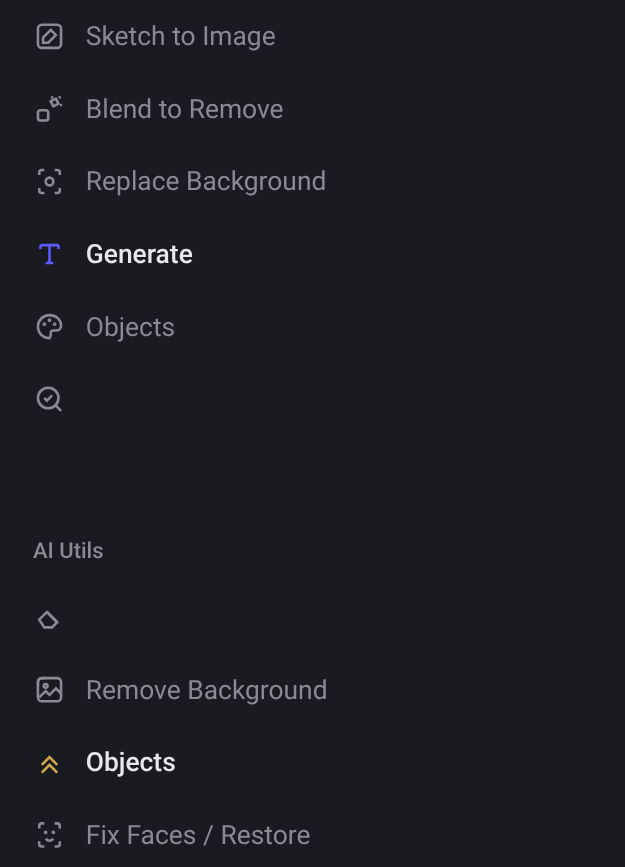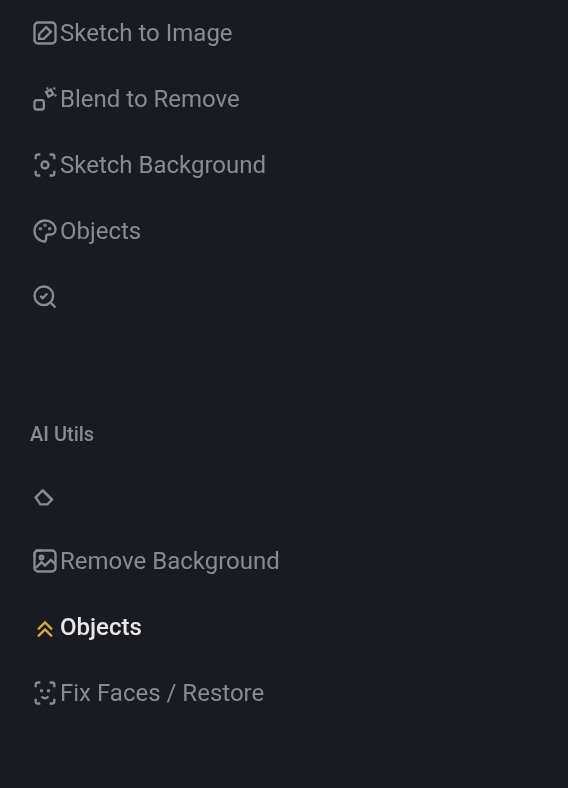--- a/index.html
+++ b/index.html
@@ -16,20 +16,21 @@
     }
     .sidebar {
       padding: 0;
       width: 100%;
     }
     .menu-item {
       display: flex;
       align-items: center;
       padding: 18px 30px;
       cursor: pointer;
+      gap: 18px;
     }
     .menu-item.highlighted .label {
       color: #e8e8ea;
       font-weight: 500;
     }
     .icon-wrap {
       width: 30px;
       height: 30px;
       display: flex;
       align-items: center;
@@ -85,23 +86,35 @@
   <div class="menu-item">
     <span class="icon-wrap">
       <svg viewBox="0 0 24 24" stroke="#8a8a94">
         <path d="M4 7V5a2 2 0 012-2h2"></path>
         <path d="M16 3h2a2 2 0 012 2v2"></path>
         <path d="M20 17v2a2 2 0 01-2 2h-2"></path>
         <path d="M8 21H6a2 2 0 01-2-2v-2"></path>
         <circle cx="12" cy="12" r="3"></circle>
       </svg>
     </span>
-    <span class="label">Sketch Background</span>
+    <span class="label">Replace Background</span>
   </div>
 
+  <div class="menu-item highlighted">
+    <span class="icon-wrap">
+      <svg viewBox="0 0 24 24" stroke="#5b5bff">
+        <path d="M5 5h14"></path>
+        <path d="M12 5v14"></path>
+        <path d="M5 5v3"></path>
+        <path d="M19 5v3"></path>
+        <path d="M9 19h6"></path>
+      </svg>
+    </span>
+    <span class="label">Generate</span>
+  </div>
 
   <div class="menu-item">
     <span class="icon-wrap">
       <svg viewBox="0 0 24 24" stroke="#8a8a94">
         <path d="M12 21a9 9 0 110-18c5 0 9 3.5 9 8 0 2.5-2 4-4 4h-2a2 2 0 00-2 2c0 1 .5 2-1 4z"></path>
         <circle cx="8" cy="10" r="0.5" fill="#8a8a94"></circle>
         <circle cx="12" cy="7" r="0.5" fill="#8a8a94"></circle>
         <circle cx="16" cy="10" r="0.5" fill="#8a8a94"></circle>
       </svg>
     </span>

